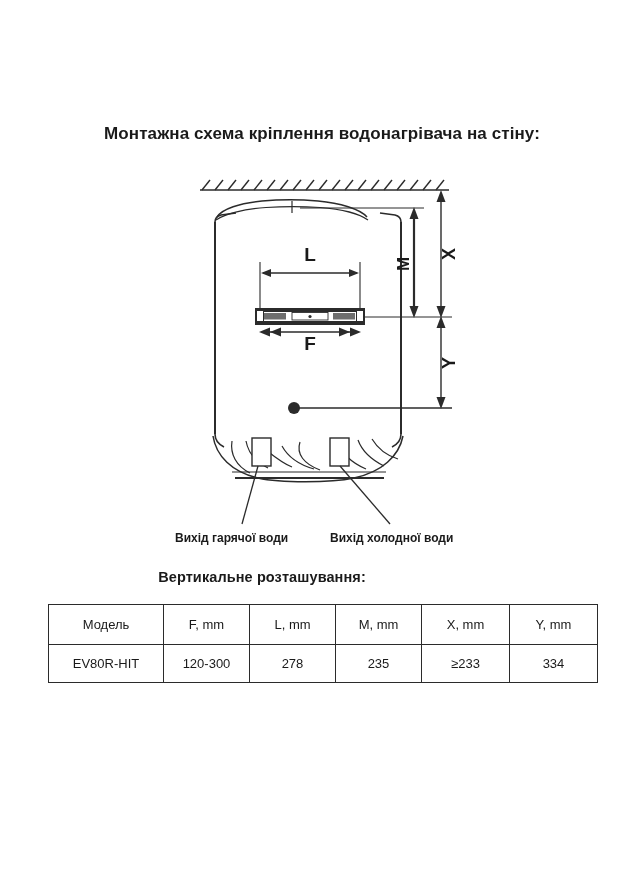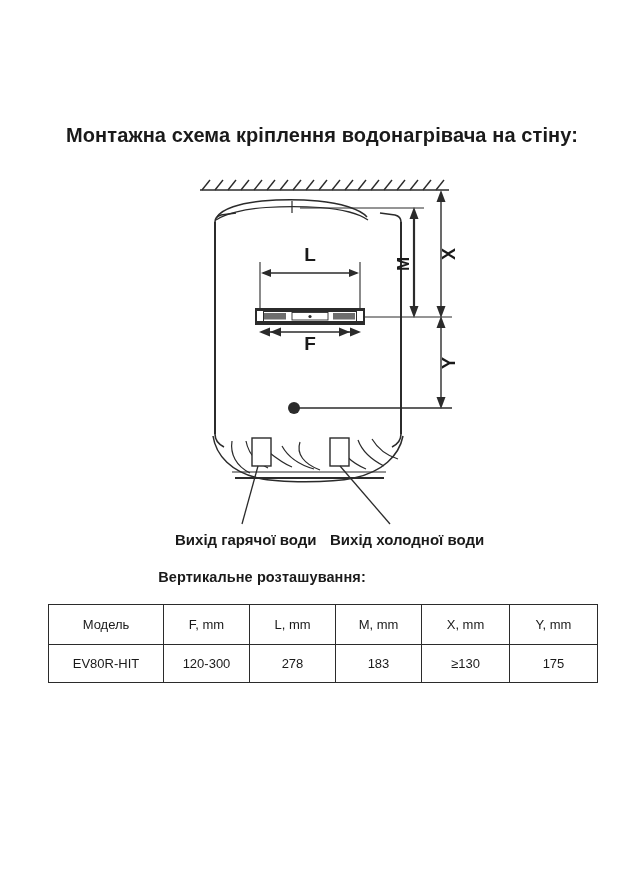--- a/index.html
+++ b/index.html
@@ -21,21 +21,21 @@
     inset: 0;
   }
 
   
   .heading-main {
     position: absolute;
     left: 0;
     top: 124px;
     width: 644px;
     text-align: center;
-    font-size: 20px;
+    font-size: 17px;
     font-weight: bold;
     letter-spacing: 0.1px;
     white-space: nowrap;
   }
   .heading-sub {
     position: absolute;
     left: 0;
     top: 569px;
     width: 524px;
     text-align: center;
@@ -53,21 +53,21 @@
     width: 644px;
     height: 400px;
   }
   .diagram svg {
     display: block;
   }
 
   
   .callout {
     position: absolute;
-    font-size: 15px;
+    font-size: 12px;
     font-weight: 600;
     white-space: nowrap;
     color: #1a1a1a;
   }
   .callout-hot  { left: 175px; top: 531px; }
   .callout-cold { left: 322px; top: 531px; margin-left: 8px; }
 
   
   .spec-table {
     position: absolute;
@@ -286,20 +286,20 @@
         <th>M, mm</th>
         <th>X, mm</th>
         <th>Y, mm</th>
       </tr>
     </thead>
     <tbody>
       <tr>
         <td>EV80R-HIT</td>
         <td>120-300</td>
         <td>278</td>
-        <td>183</td>
-        <td>≥130</td>
-        <td>175</td>
+        <td>235</td>
+        <td>≥233</td>
+        <td>334</td>
       </tr>
     </tbody>
   </table>
 
 </div>
 
 </body></html>

